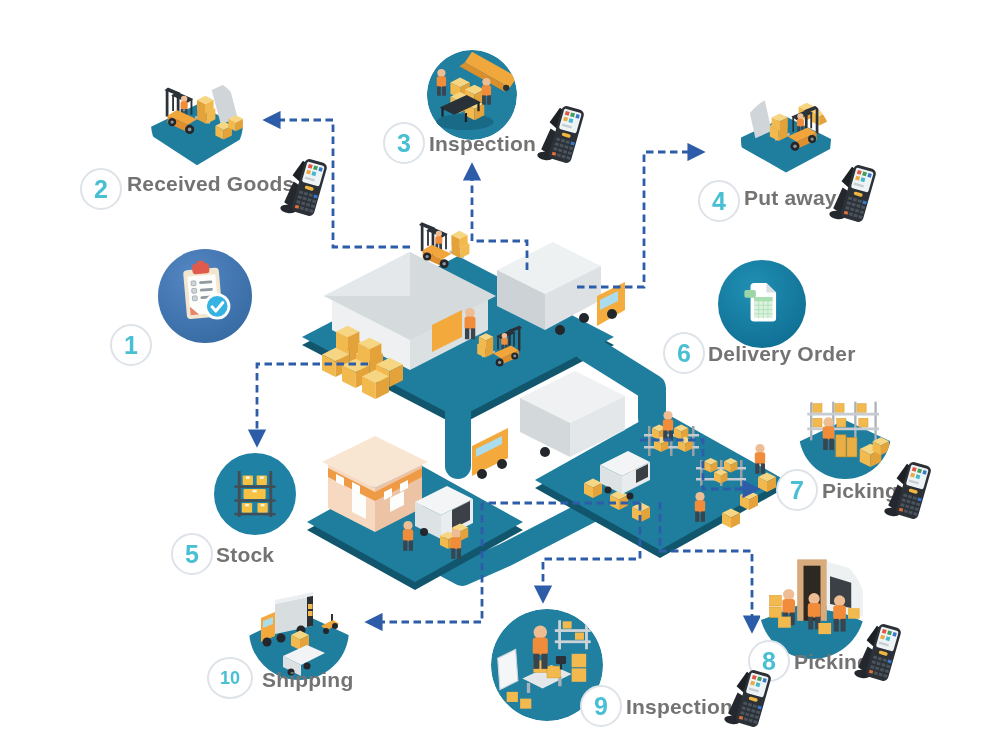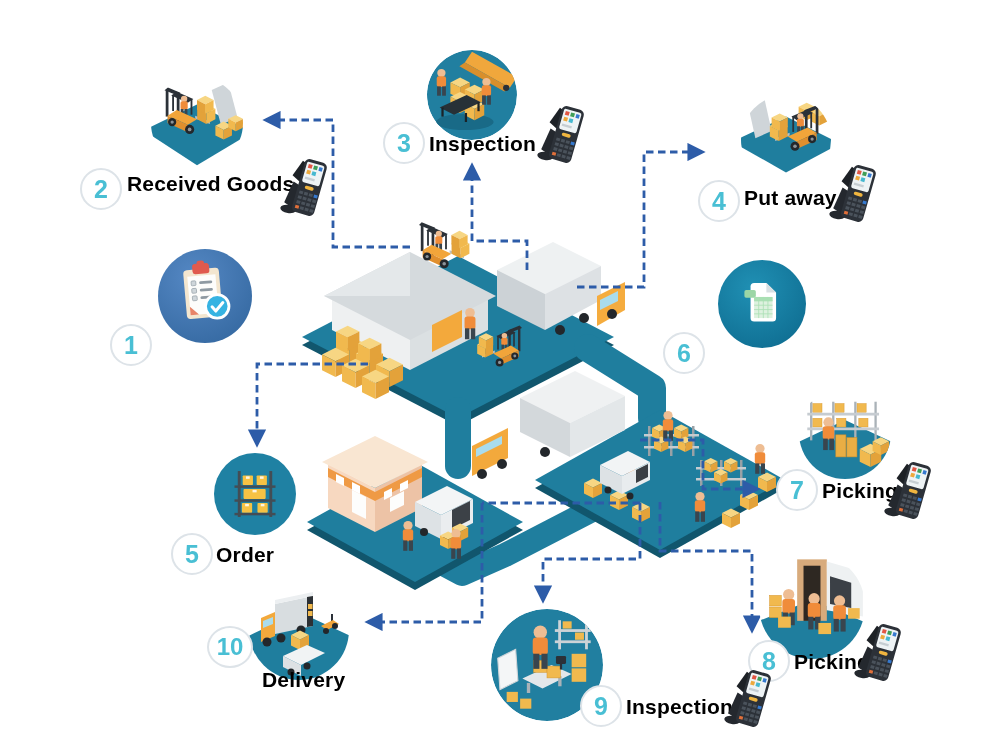--- a/index.html
+++ b/index.html
@@ -6,37 +6,37 @@
   .stage{position:relative;width:1000px;height:750px;background:#fff;overflow:hidden;
          font-family:"Liberation Sans",sans-serif;}
   .scene,.connectors{position:absolute;left:0;top:0;width:1000px;height:750px;}
   .scene{z-index:1}.connectors{z-index:2}
   .illus{position:absolute;z-index:3}
   .badge{position:absolute;z-index:5;width:42px;height:42px;border-radius:50%;
          background:#fff;border:2px solid #dde3e8;box-sizing:border-box;
          display:flex;align-items:center;justify-content:center;
          color:#49bfd4;font-weight:bold;font-size:25px;}
   .label{position:absolute;z-index:5;transform:translateY(-50%);white-space:nowrap;
-         color:#000000;font-weight:bold;font-size:21px;letter-spacing:.2px;}
+         color:#737373;font-weight:bold;font-size:21px;letter-spacing:.2px;}
   .scanner{position:absolute;z-index:6;width:46px;height:66px;transform:rotate(9deg);}
   
   .i1{left:158px;top:249px;width:94px;height:94px}
   .i2{left:151px;top:77px;width:92px;height:92px}
   .i3{left:427px;top:50px;width:90px;height:90px}
   .i4{left:741px;top:95px;width:90px;height:90px}
   .i5{left:214px;top:453px;width:82px;height:82px}
   .i6{left:718px;top:260px;width:88px;height:88px}
   .i7{left:799px;top:387px;width:92px;height:92px}
   .i8{left:759px;top:553px;width:106px;height:106px}
   .i9{left:491px;top:609px;width:112px;height:112px}
   .i10{left:249px;top:580px;width:100px;height:100px}
   .b1{left:110px;top:324px}.b2{left:80px;top:168px}.b3{left:383px;top:122px}
   .b4{left:698px;top:180px}.b5{left:171px;top:533px}.b6{left:663px;top:332px}
   .b7{left:776px;top:469px}.b8{left:748px;top:640px}.b9{left:580px;top:685px}
-  .b10{left:207px;top:626px;width:46px;font-size:24px}
+  .b10{left:207px;top:657px;width:46px;font-size:18px}
   .l1{left:157px;top:346px}.l2{left:127px;top:184px}.l3{left:429px;top:144px}
   .l4{left:744px;top:198px}.l5{left:216px;top:555px}.l6{left:708px;top:354px}
   .l7{left:822px;top:491px}.l8{left:794px;top:662px}.l9{left:626px;top:707px}
   .l10{left:262px;top:680px}
   .sc2{left:280px;top:153px}.sc3{left:537px;top:100px}.sc4{left:829px;top:159px}
   .sc7{left:884px;top:456px}.sc8{left:854px;top:618px}.sc9{left:724px;top:664px}
 </style>
 </head>
 <body>
 
@@ -525,30 +525,31 @@
   </div>
 
   <div class="badge b1">1</div>
   <div class="badge b2">2</div>
   <div class="label l2">Received Goods</div>
   <div class="badge b3">3</div>
   <div class="label l3">Inspection</div>
   <div class="badge b4">4</div>
   <div class="label l4">Put away</div>
   <div class="badge b5">5</div>
-  <div class="label l5">Order</div>
+  <div class="label l5">Stock</div>
   <div class="badge b6">6</div>
+  <div class="label l6">Delivery Order</div>
   <div class="badge b7">7</div>
   <div class="label l7">Picking</div>
   <div class="badge b8">8</div>
   <div class="label l8">Picking</div>
   <div class="badge b9">9</div>
   <div class="label l9">Inspection</div>
   <div class="badge b10">10</div>
-  <div class="label l10">Delivery</div>
+  <div class="label l10">Shipping</div>
 
   <svg class="scanner sc2" viewBox="0 0 44 66">
       <use href="#pda"></use>
     </svg>
   <svg class="scanner sc3" viewBox="0 0 44 66">
       <use href="#pda"></use>
     </svg>
   <svg class="scanner sc4" viewBox="0 0 44 66">
       <use href="#pda"></use>
     </svg>

